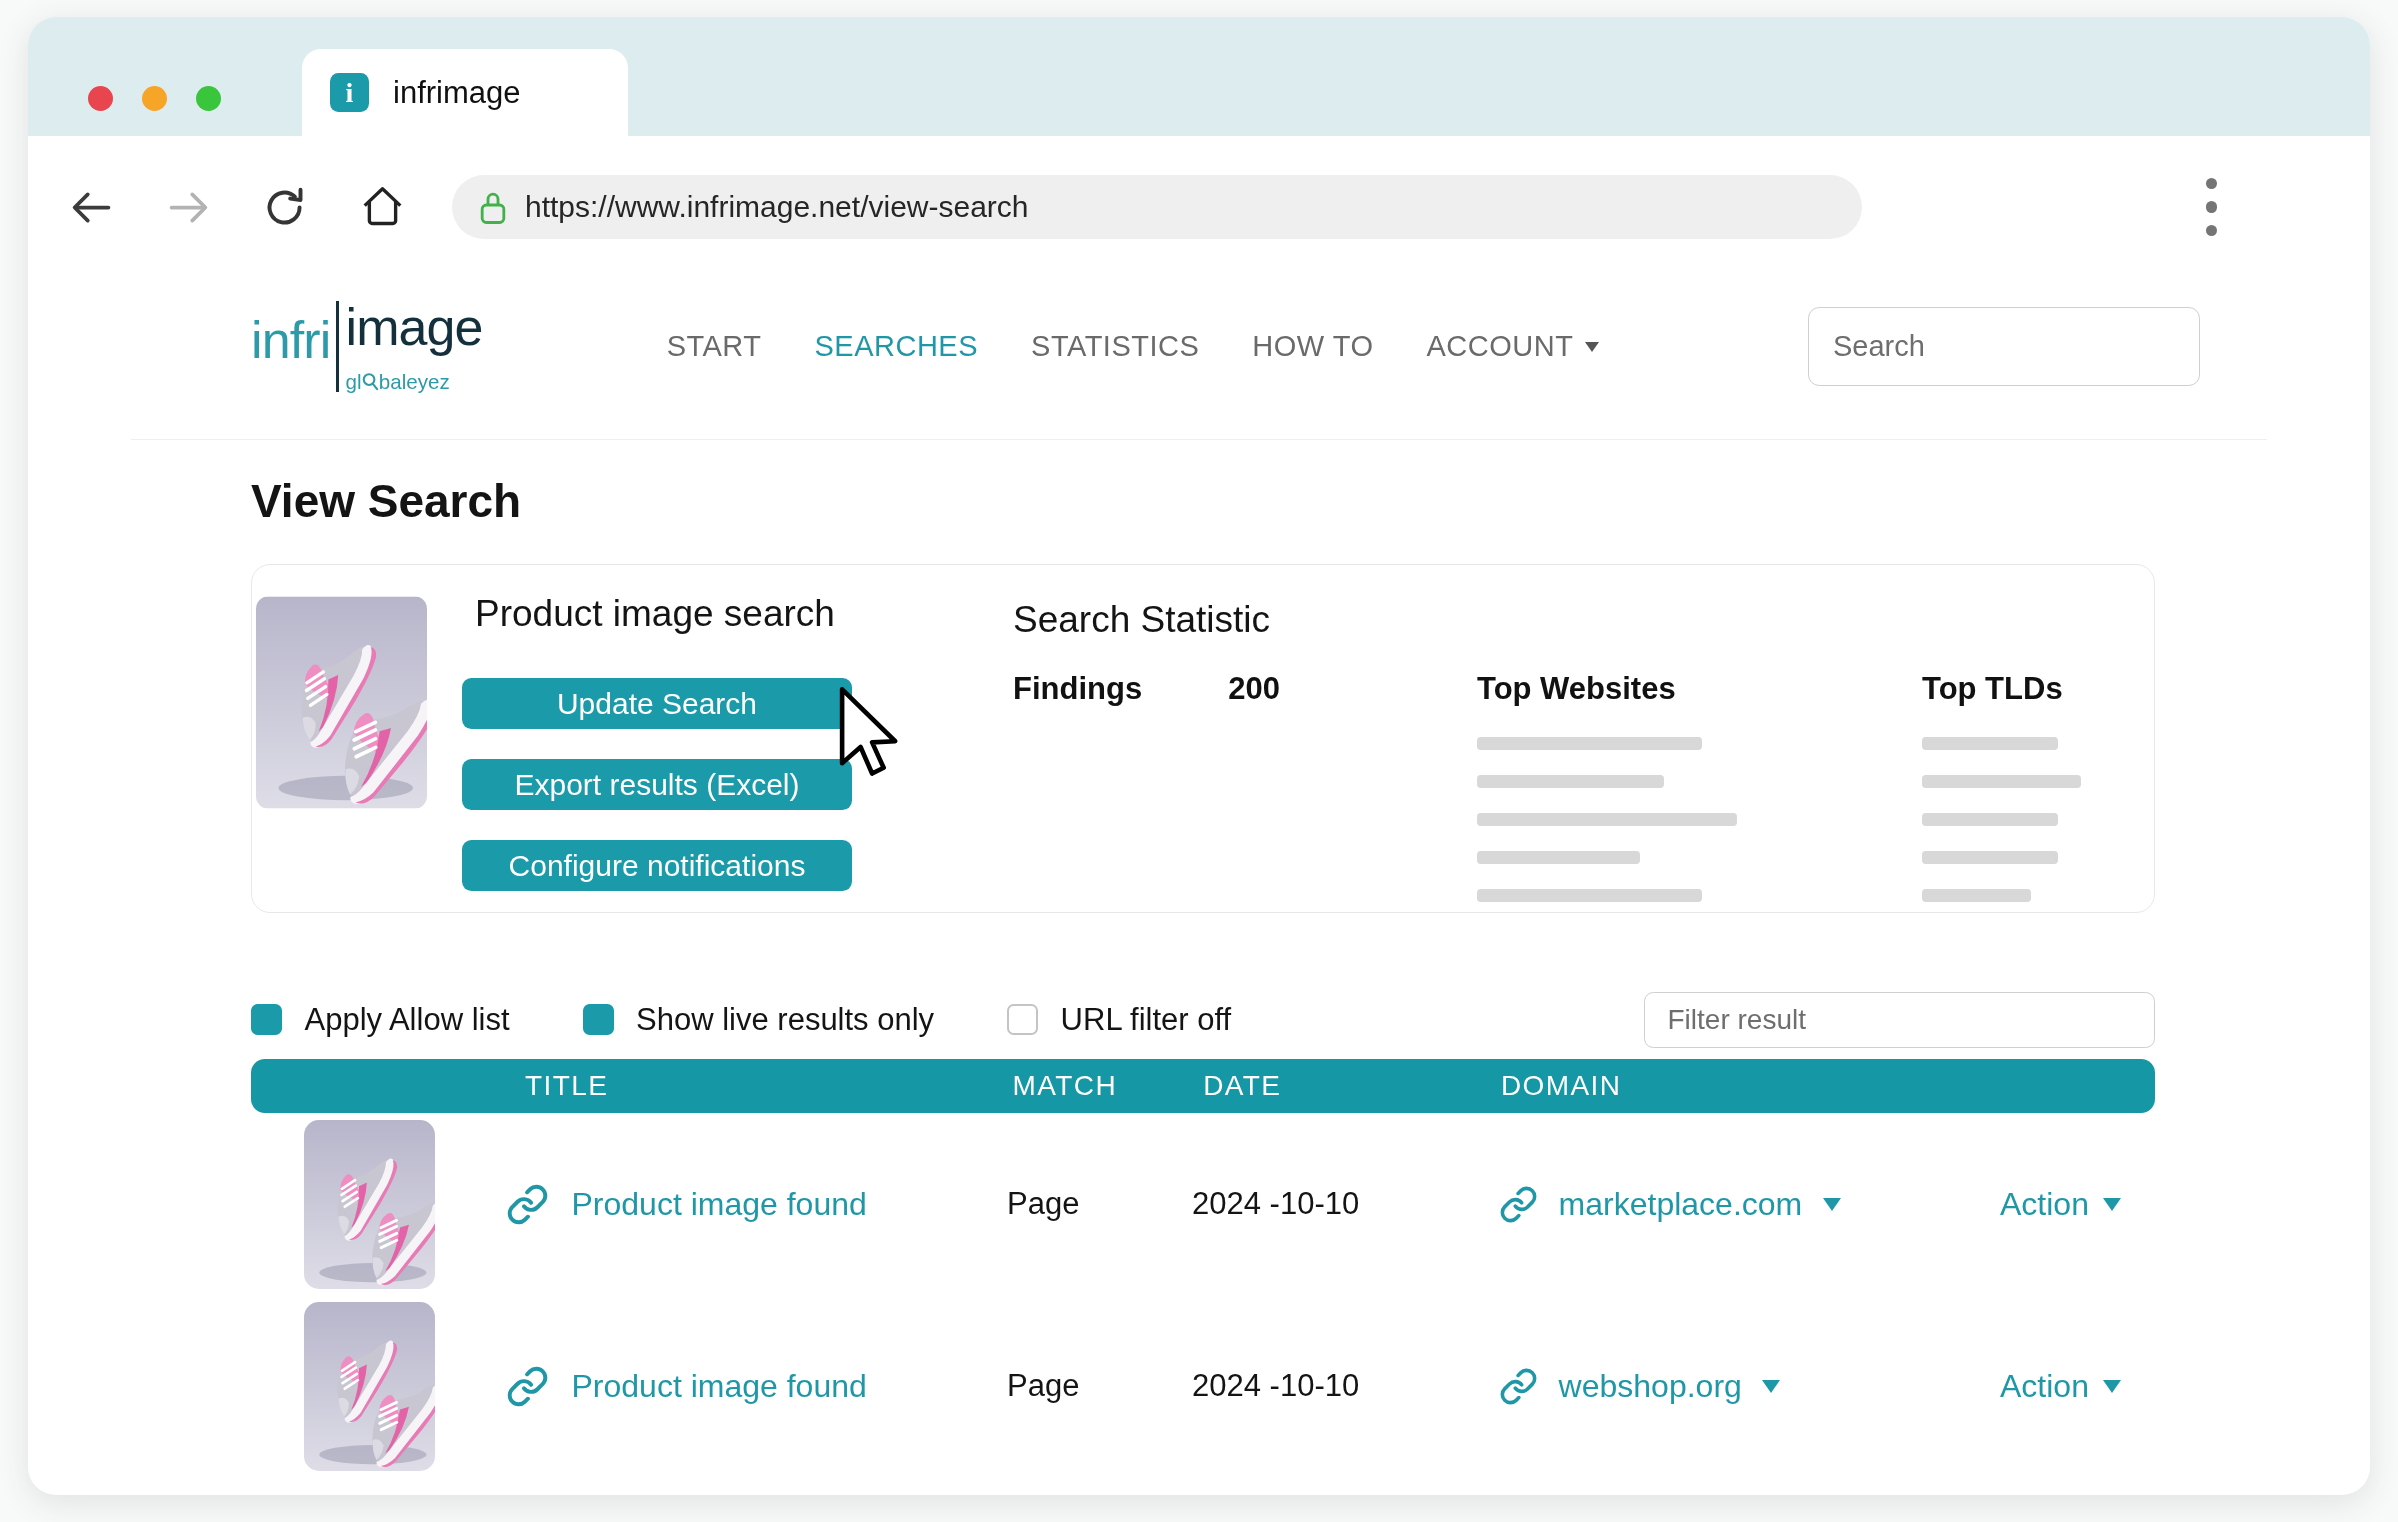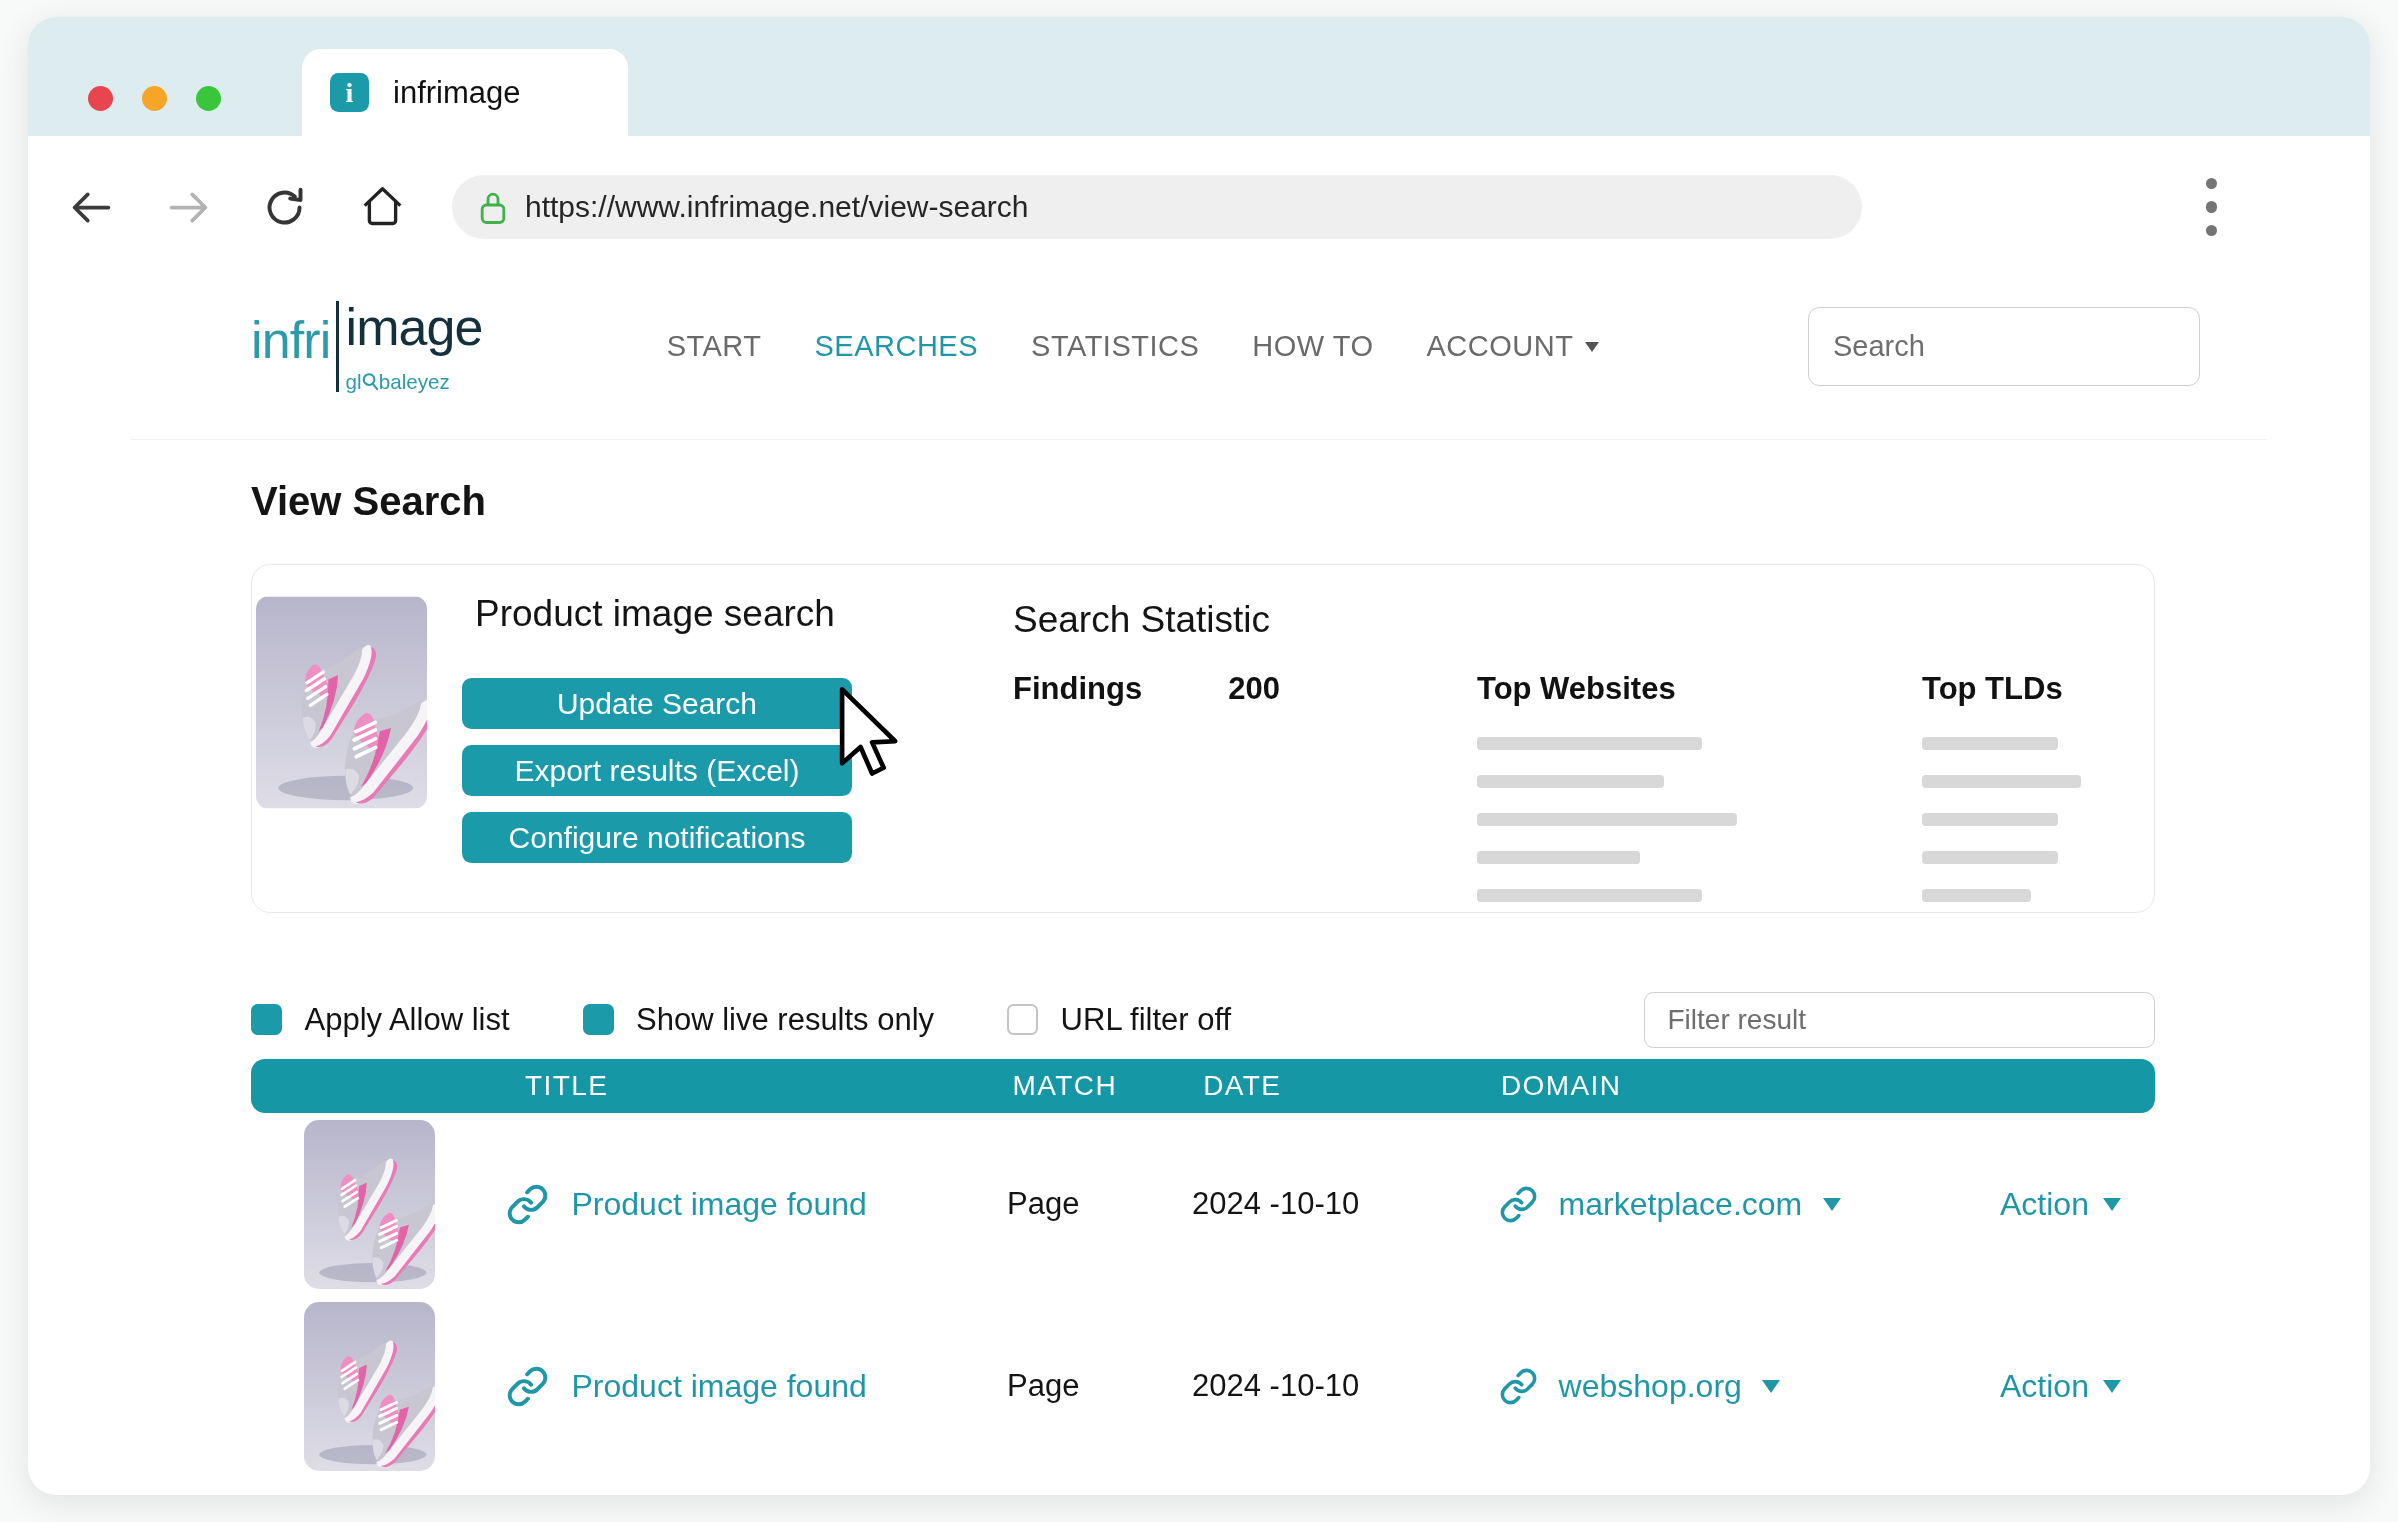--- a/index.html
+++ b/index.html
@@ -56,26 +56,26 @@
   .nav-item { font-size:29px; color:#6a6a6a; letter-spacing:0.5px; text-decoration:none; display:flex; align-items:center; gap:11.2px; cursor:pointer; background:none; border:none; padding:0; font-family:inherit; }
   .nav-item.active { color:#2097a7; }
   .caret { display:inline-block; width:0; height:0; border-left:9.4px solid transparent; border-right:9.4px solid transparent; border-top:13px solid currentColor; }
   .caret.small { border-left-width:7.5px; border-right-width:7.5px; border-top-width:10.3px; }
   .site-search {
     margin-left:auto; width:392px; height:79px; border:1.9px solid #cfcfcf; border-radius:11.2px;
     font-size:29px; color:#555; padding:0 24px; outline:none; font-family:inherit; background:#fff;
   }
   .site-search::placeholder { color:#6e6e6e; }
   .divider { border:none; border-top:1.9px solid #efefef; margin:37px -112px 0 -120px; }
-  .page-title { font-size:40px; font-weight:600; color:#141414; margin:34px 0 0 0; line-height:54px; }
+  .page-title { font-size:46px; font-weight:600; color:#141414; margin:34px 0 0 0; line-height:54px; }
   
   .card { position:relative; margin-top:36px; height:349px; border:1.9px solid #e8e8e8; border-radius:19px; background:#fff; }
   .shoe-big { position:absolute; left:3.7px; top:31px; width:171px; height:213px; border-radius:13px; overflow:hidden; }
   .prod-heading { position:absolute; left:223px; top:28px; font-size:37px; font-weight:500; color:#141414; margin:0; }
-  .btn-stack { position:absolute; left:210px; top:113px; width:390px; display:flex; flex-direction:column; gap:16px; }
+  .btn-stack { position:absolute; left:210px; top:113px; width:390px; display:flex; flex-direction:column; gap:30px; }
   .teal-btn {
     height:51px; background:#1b9aa9; border:none; border-radius:9.4px; color:#fff;
     font-size:30px; font-family:inherit; cursor:pointer;
   }
   .cursor { position:absolute; left:575px; top:122px; width:81px; height:90px; pointer-events:none; }
   .stats { position:absolute; left:761px; top:34px; right:37px; }
   .stats-heading { font-size:37px; font-weight:400; color:#141414; margin:0; }
   .stat-grid { display:grid; grid-template-columns:464px 445px 1fr; margin-top:30px; }
   .findings { display:flex; font-size:31px; font-weight:700; color:#111; }
   .findings .value { margin-left:86px; }

